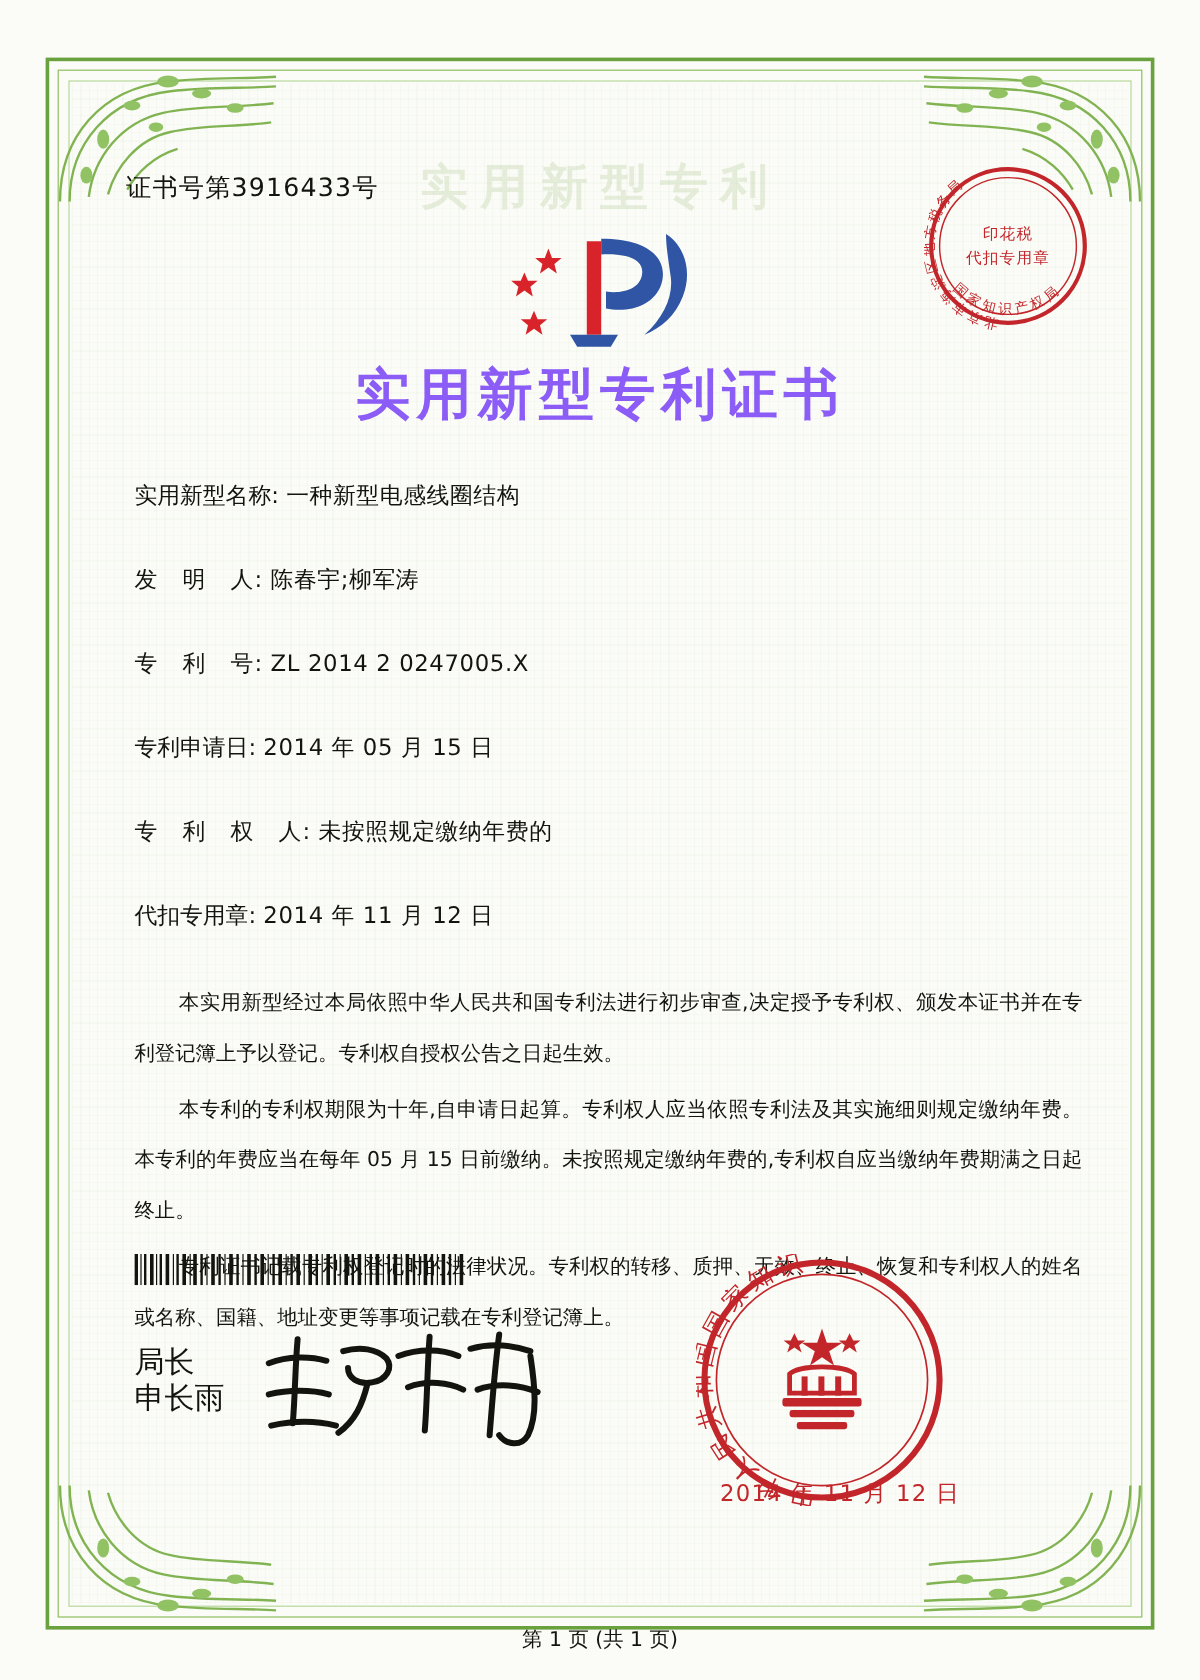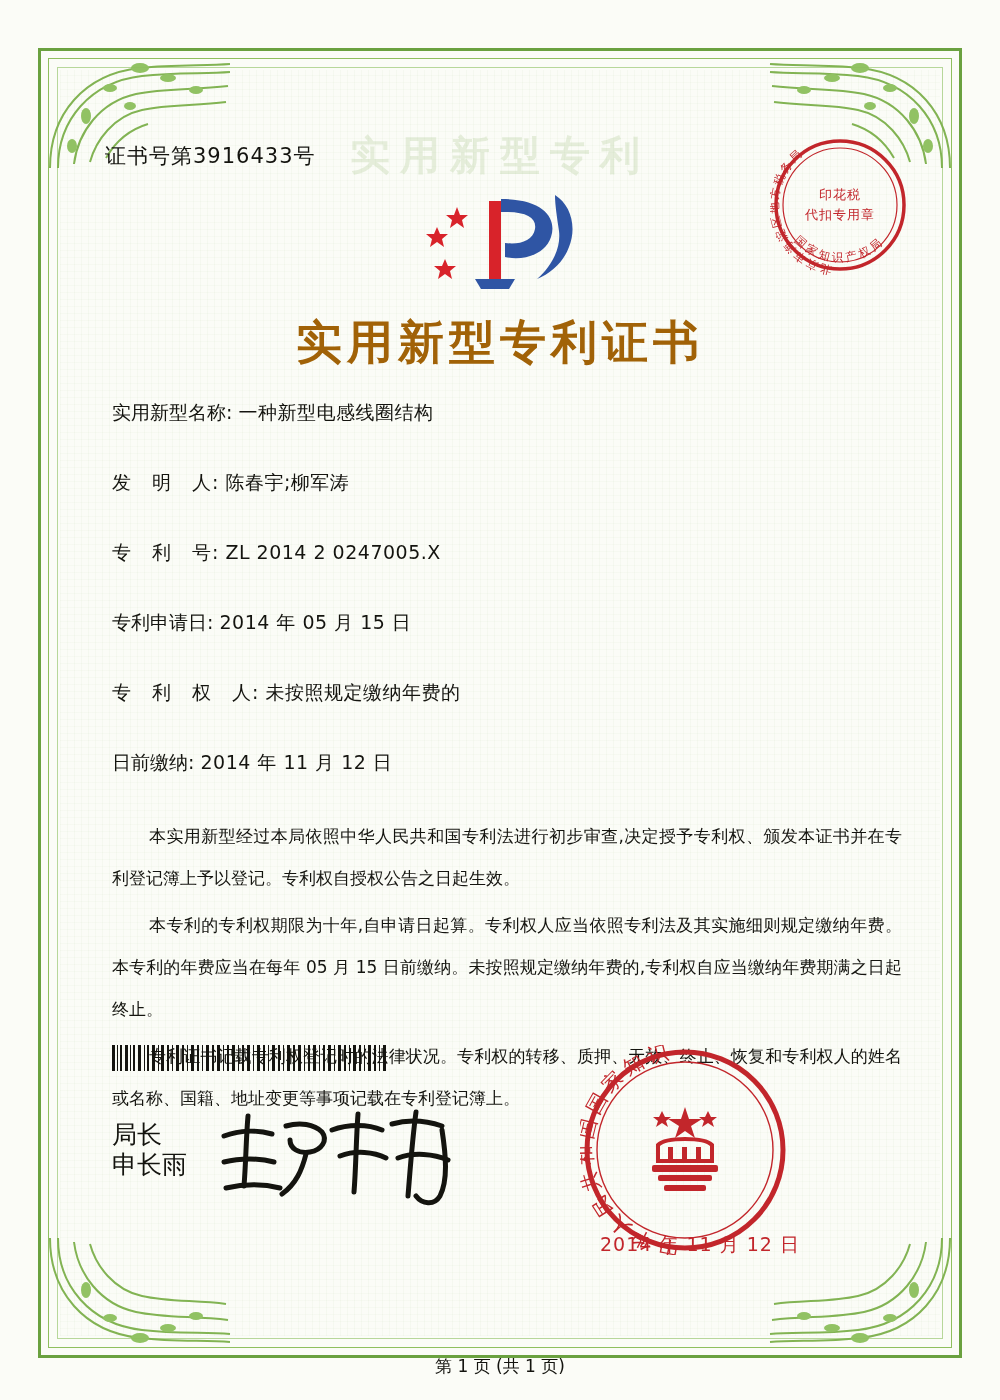--- a/index.html
+++ b/index.html
@@ -135,22 +135,21 @@
   .main-title {
     position: absolute;
     left: 0;
     right: 0;
     top: 218px;
     text-align: center;
     font-family: "DejaVu Sans", sans-serif;
     font-size: 46px;
     font-weight: bold;
     letter-spacing: 5px;
-    color: #a16207;
-    margin-top: 14px;
+    color: #8b5cf6;
   }
 
   .fields {
     position: absolute;
     left: 42px;
     top: 320px;
     right: 20px;
   }
   .field-row {
     font-size: 19px;
@@ -374,21 +373,21 @@
       </div>
       <div class="field-row">
         <span class="field-label">专利申请日:</span>
         <span class="field-value">2014 年 05 月 15 日</span>
       </div>
       <div class="field-row">
         <span class="field-label" style="letter-spacing: 1px;">专　利　权　人:</span>
         <span class="field-value">未按照规定缴纳年费的</span>
       </div>
       <div class="field-row">
-        <span class="field-label">日前缴纳:</span>
+        <span class="field-label">代扣专用章:</span>
         <span class="field-value">2014 年 11 月 12 日</span>
       </div>
     </div>
 
     <div class="paragraphs">
       <p>本实用新型经过本局依照中华人民共和国专利法进行初步审查,决定授予专利权、颁发本证书并在专利登记簿上予以登记。专利权自授权公告之日起生效。</p>
       <p>本专利的专利权期限为十年,自申请日起算。专利权人应当依照专利法及其实施细则规定缴纳年费。本专利的年费应当在每年 05 月 15 日前缴纳。未按照规定缴纳年费的,专利权自应当缴纳年费期满之日起终止。</p>
       <p>专利证书记载专利权登记时的法律状况。专利权的转移、质押、无效、终止、恢复和专利权人的姓名或名称、国籍、地址变更等事项记载在专利登记簿上。</p>
     </div>
 

